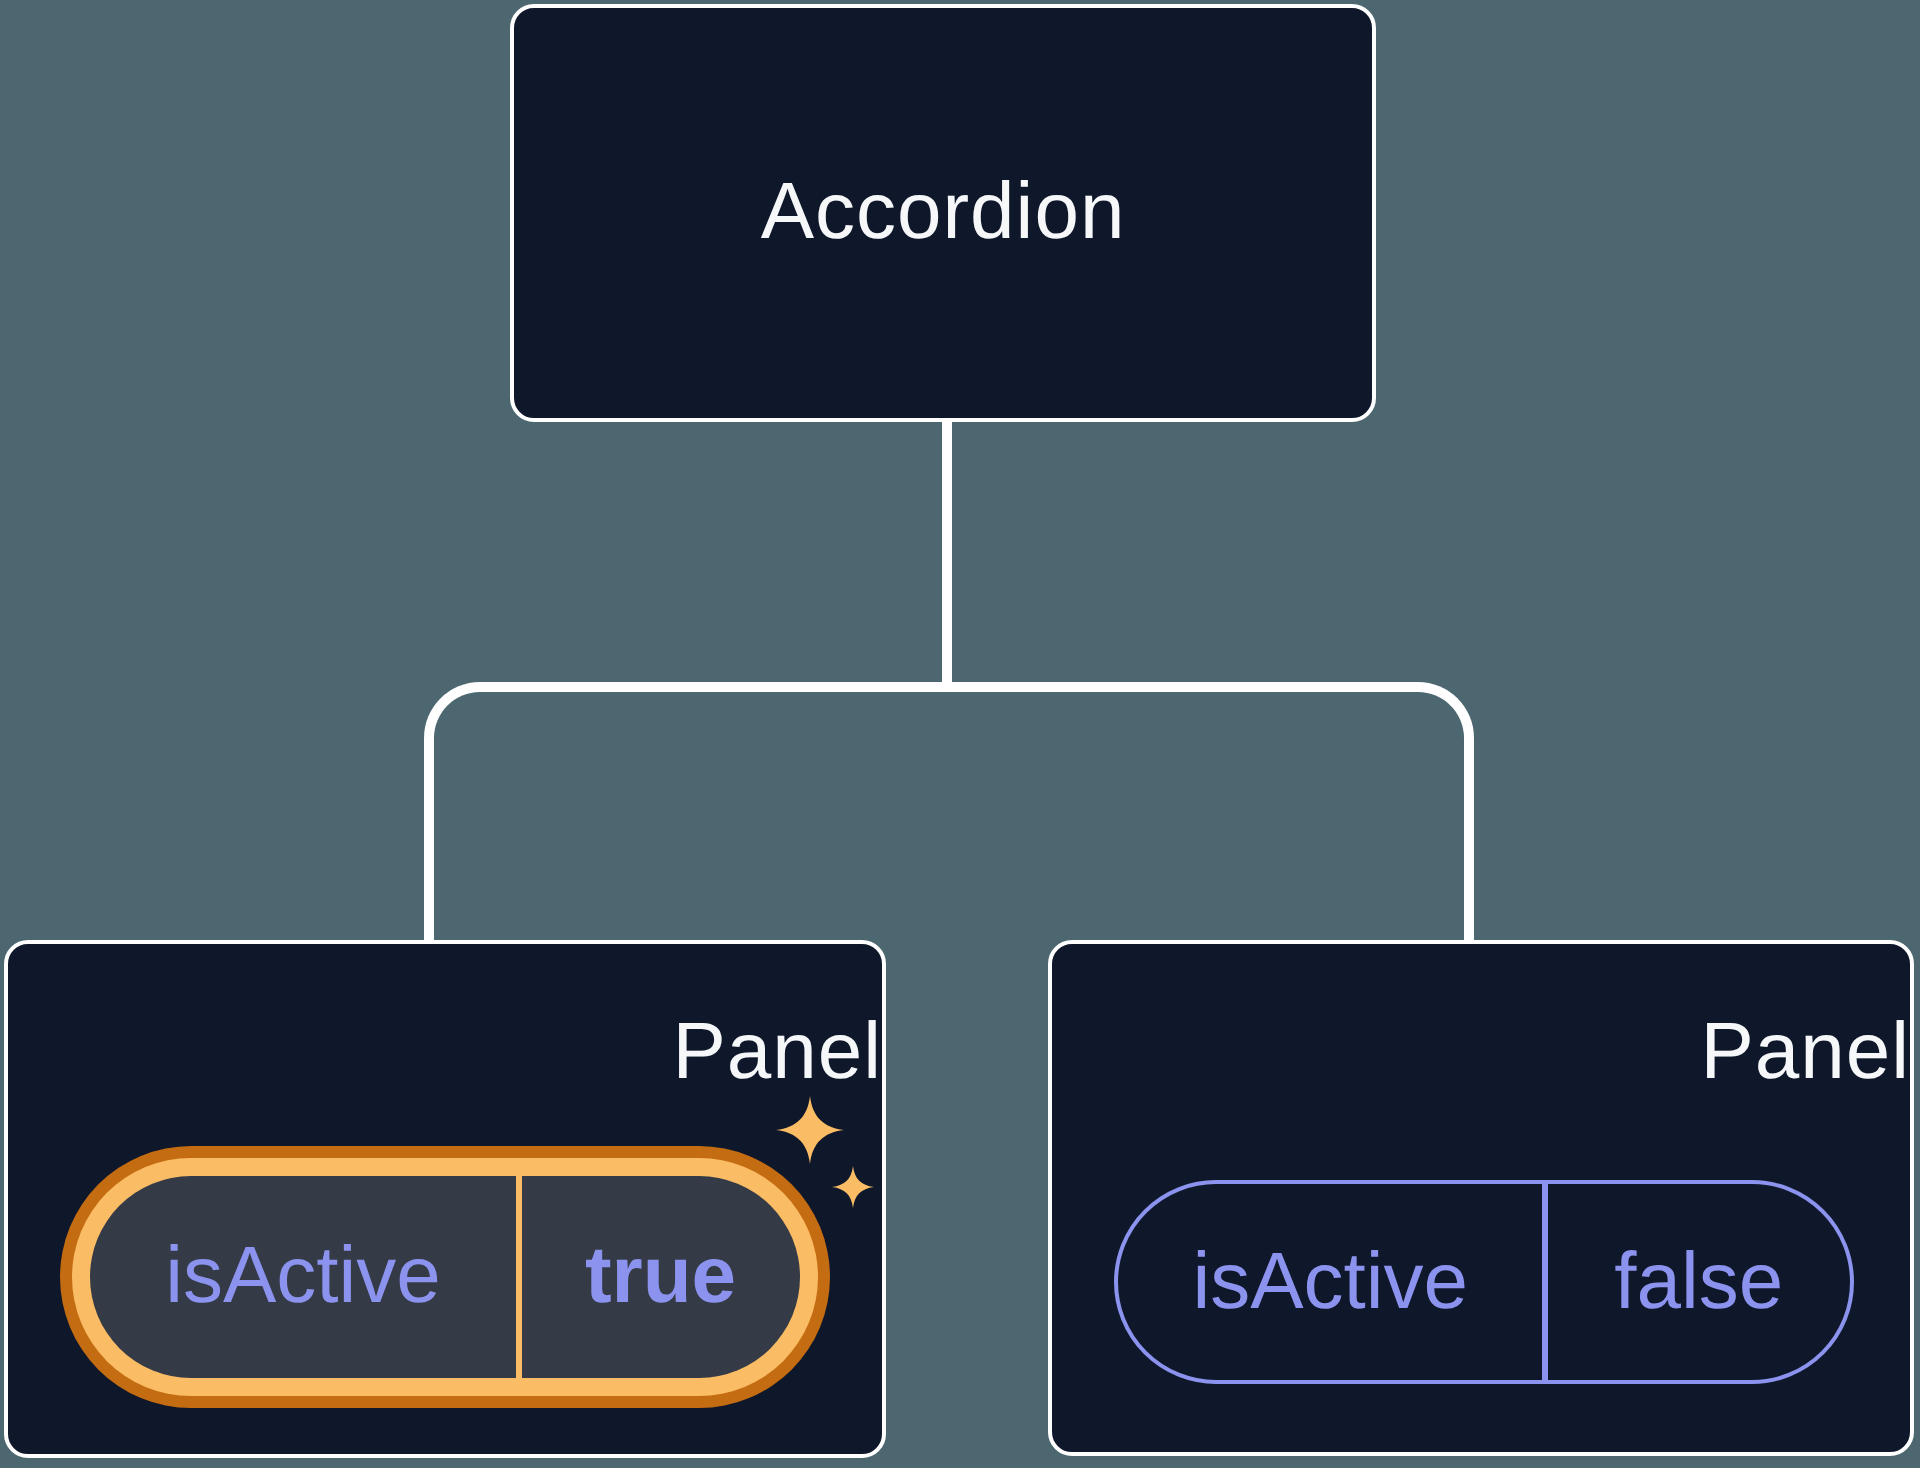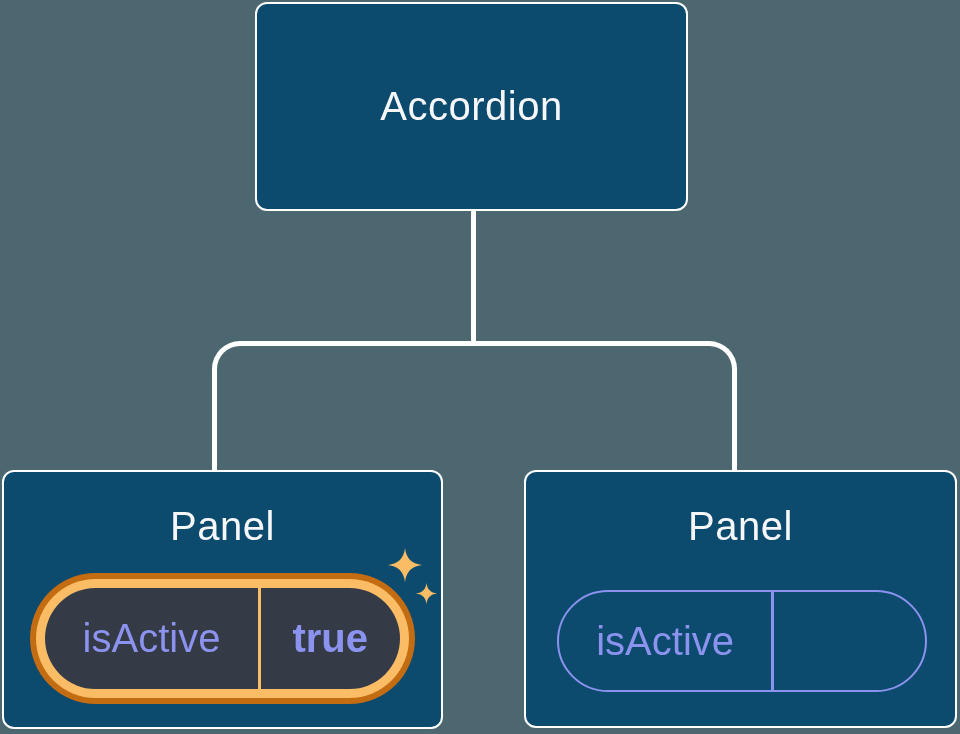--- a/index.html
+++ b/index.html
@@ -10,21 +10,21 @@
     position: relative;
     overflow: hidden;
   }
   *, *::before, *::after { box-sizing: border-box; }
 
   .canvas { position: absolute; inset: 0; }
 
   
   .node {
     position: absolute;
-    background: #0c4a6e;
+    background: #0f172a;
     border: 2.5px solid #FFFFFF;
     border-radius: 12px;
   }
   .node-root {
     left: 255px; top: 2px; width: 433px; height: 209px;
     display: flex; align-items: center; justify-content: center;
   }
   .node-label {
     color: #F6F7F9;
     font-size: 40px;
@@ -49,21 +49,21 @@
     border-radius: 28px 28px 0 0;
     background: transparent;
   }
 
   .node-panel-left  { left: 2px;   top: 470px; width: 441px; height: 259px; }
   .node-panel-right { left: 524px; top: 470px; width: 433px; height: 258px; }
 
   .panel-title {
     position: absolute;
     top: 32px; left: 0; right: 0;
-    text-align: center;
+    text-align: right;
     color: #F6F7F9;
     font-size: 40px;
     font-weight: 500;
     letter-spacing: 0.5px;
   }
 
   
   .pill-active {
     position: absolute;
     left: 26px; top: 101px;
@@ -154,16 +154,17 @@
       <path fill="#FABC64" d="M16 0 C17.2 9.8 22.2 14.8 32 16 C22.2 17.2 17.2 22.2 16 32 C14.8 22.2 9.8 17.2 0 16 C9.8 14.8 14.8 9.8 16 0 Z"></path>
     </svg>
   </div>
 
   <div class="node node-panel-right">
     <div class="panel-title">Panel</div>
 
     <div class="pill-inactive">
       <div class="pill-cell cell-key">isActive</div>
       <div class="divider-inactive"></div>
+      <div class="pill-cell cell-value">false</div>
     </div>
   </div>
 
 </div>
 
 </body></html>

